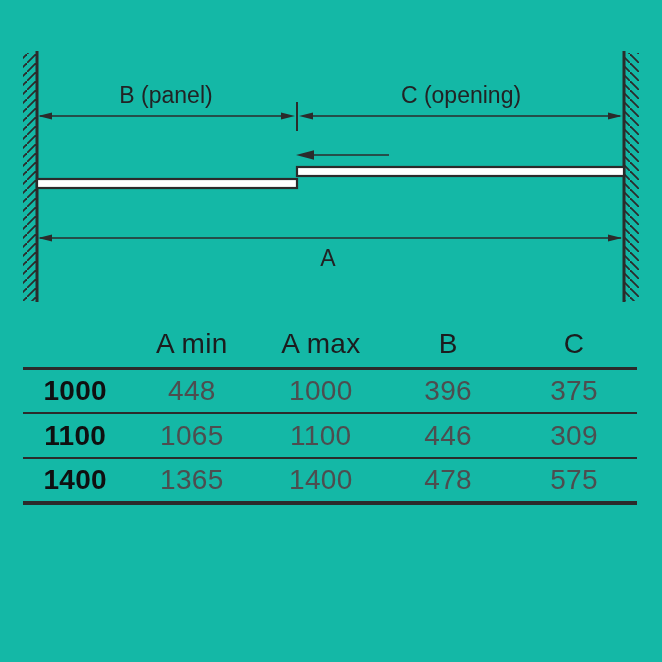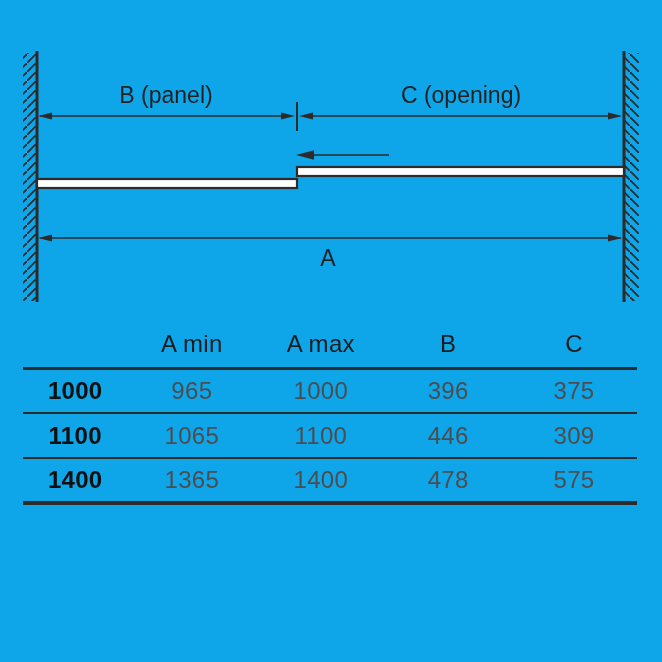--- a/index.html
+++ b/index.html
@@ -3,21 +3,21 @@
 <meta charset="utf-8">
 <style>
   * { margin: 0; padding: 0; box-sizing: border-box; }
   html, body { width: 662px; height: 662px; background: #ffffff; }
   body {
     font-family: "Liberation Sans", sans-serif;
     color: #1a1a1a;
     position: relative;
     overflow: hidden;
   }
-  .page { position: absolute; inset: 0; background: #0ea5e9; }
+  .page { position: absolute; inset: 0; background: #14b8a6; }
 
   
   .diagram-svg {
     position: absolute;
     top: 0; left: 0;
     width: 662px; height: 322px;
     display: block;
   }
   .dim-label {
     font-family: "Liberation Sans", sans-serif;
@@ -33,21 +33,21 @@
     width: 614px;
   }
   table.size-table {
     width: 100%;
     border-collapse: collapse;
     table-layout: fixed;
   }
   .size-table th, .size-table td {
     text-align: center;
     vertical-align: middle;
-    font-size: 24px;
+    font-size: 28px;
     letter-spacing: 0.3px;
     padding: 0;
   }
   .size-table thead th {
     height: 46px;
     font-weight: normal;
     color: #1c1c1e;
     border-bottom: 3px solid #2b2b2b;
   }
   .size-table tbody tr th.rowlabel {
@@ -126,21 +126,21 @@
           <th></th>
           <th>A min</th>
           <th>A max</th>
           <th>B</th>
           <th>C</th>
         </tr>
       </thead>
       <tbody>
         <tr>
           <th class="rowlabel">1000</th>
-          <td>965</td>
+          <td>448</td>
           <td>1000</td>
           <td>396</td>
           <td>375</td>
         </tr>
         <tr>
           <th class="rowlabel">1100</th>
           <td>1065</td>
           <td>1100</td>
           <td>446</td>
           <td>309</td>

